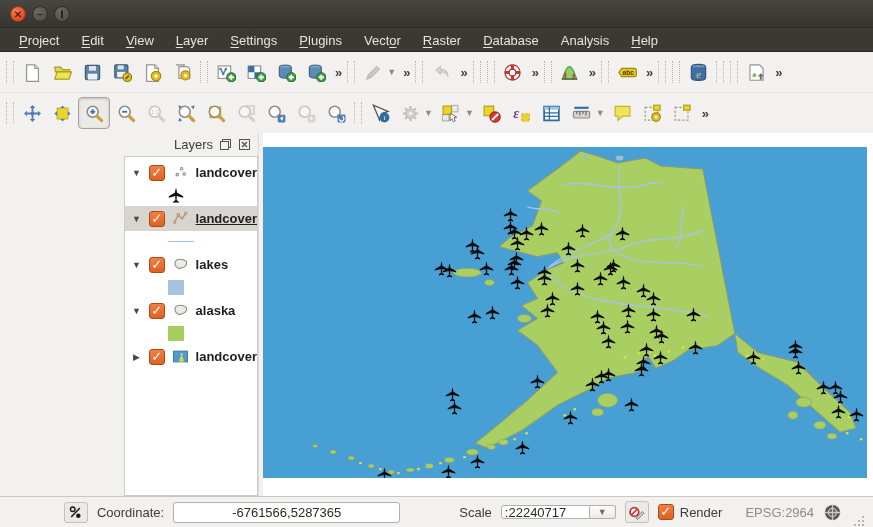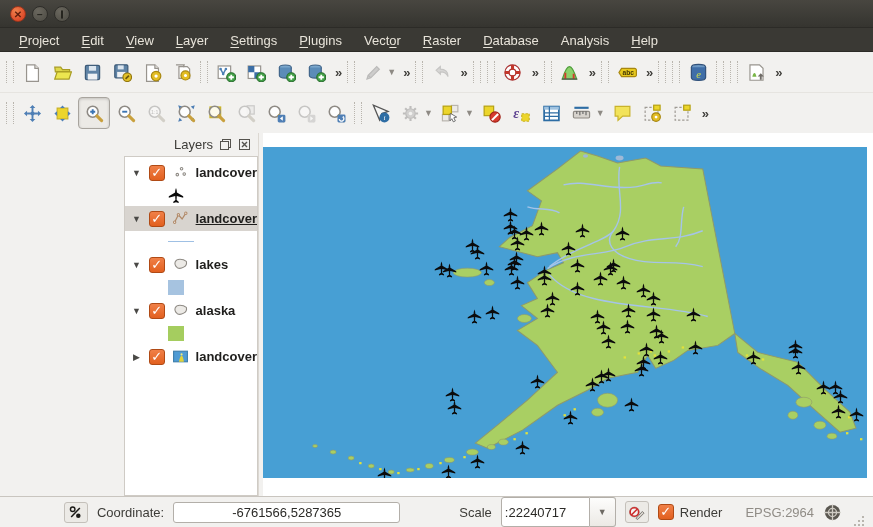--- a/index.html
+++ b/index.html
@@ -68,21 +68,21 @@
   .plane svg{width:15px;height:16px;display:block;}
 
   
   .statusbar{height:30px;flex:0 0 30px;background:#f2f1ef;border-top:1px solid #c9c5bf;
     display:flex;align-items:center;padding:0 8px;gap:9px;font-size:13px;color:#3d3c38;}
   .sb-mouse{margin-left:56px;width:24px;height:21px;background:#eceae6;border:1px solid #c4c0ba;
     border-radius:3px;display:flex;align-items:center;justify-content:center;padding:0;}
   .coord-input{width:228px;height:21px;border:1px solid #b3afa9;border-radius:3px;background:#fff;
     text-align:center;font-size:13px;color:#2b2a27;font-family:inherit;box-sizing:border-box;}
   .sb-label{white-space:nowrap;}
-  .scale-combo{display:flex;align-items:stretch;height:30px;box-sizing:border-box;}
+  .scale-combo{display:flex;align-items:stretch;height:14px;box-sizing:border-box;}
   .scale-value{width:84px;border:1px solid #b3afa9;border-radius:3px 0 0 3px;background:#fff;
     display:flex;align-items:center;padding-left:3px;color:#2b2a27;overflow:hidden;white-space:nowrap;}
   .scale-arrow{width:26px;border:1px solid #b3afa9;border-left:none;border-radius:0 3px 3px 0;
     background:linear-gradient(#fdfdfc,#ece9e5);display:flex;align-items:center;justify-content:center;
     color:#6e6a64;font-size:9px;padding:0;}
   .sb-iconbtn{width:24px;height:22px;background:#eceae6;border:1px solid #c4c0ba;border-radius:3px;
     display:flex;align-items:center;justify-content:center;padding:0;}
   .render-wrap{display:flex;align-items:center;gap:6px;}
   .crs-text{color:#908c86;}
   .globe-btn{background:transparent;border:none;padding:0;display:flex;align-items:center;}

